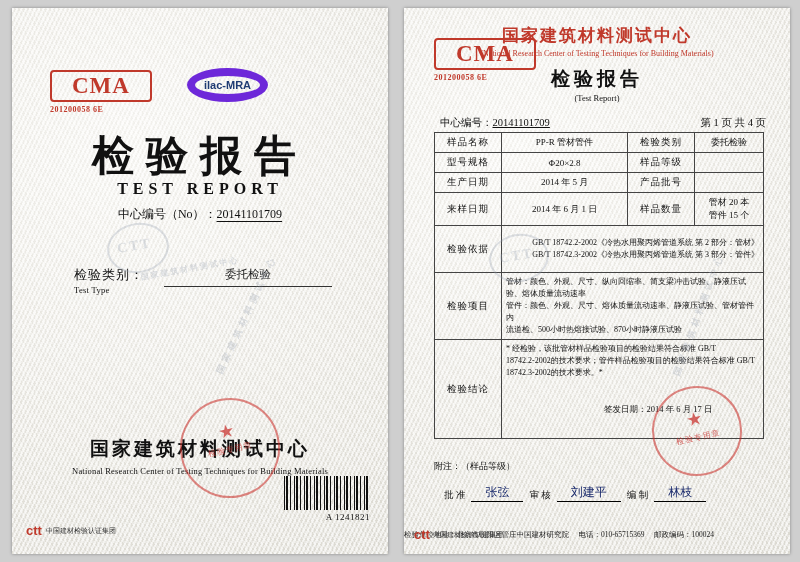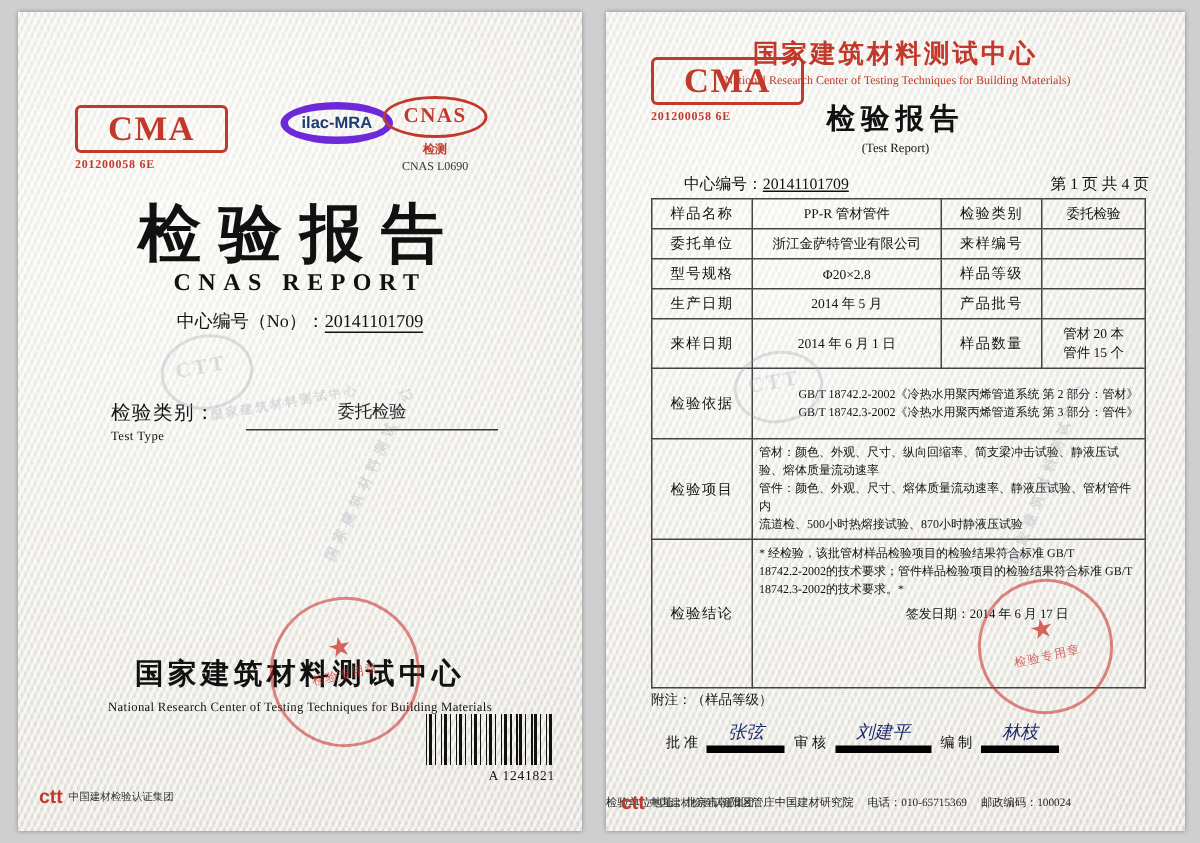--- a/index.html
+++ b/index.html
@@ -41,21 +41,21 @@
   .logos{position:absolute;top:30px;left:0;width:100%;height:62px;}
   .cma{position:absolute;left:38px;top:32px;}
   .cma-box{
     border:2px solid #c0392b;border-radius:4px;
     color:#c0392b;font-weight:bold;font-size:23px;
     padding:1px 20px;letter-spacing:1px;font-family:"Liberation Serif",serif;
   }
   .cma-no{color:#c0392b;font-size:8px;font-weight:bold;margin-top:3px;letter-spacing:.5px;}
   .ilac{position:absolute;left:175px;top:30px;text-align:center;}
   .ilac-oval{
-    border:5px solid #6d28d9;border-radius:50%;
+    border:8px solid #6d28d9;border-radius:50%;
     color:#1f3b73;font-weight:bold;font-size:11px;
     padding:3px 9px;font-family:"Liberation Sans",sans-serif;
   }
   .cnas{position:absolute;left:243px;top:26px;text-align:center;}
   .cnas-oval{
     border:2px solid #c0392b;border-radius:50%;
     color:#c0392b;font-weight:bold;font-size:14px;
     padding:4px 12px;letter-spacing:1px;font-family:"Liberation Serif",serif;
   }
   .cnas-sub{font-size:8px;color:#c0392b;margin-top:2px;font-weight:bold;}
@@ -102,21 +102,21 @@
   .ctt-mark{color:#c0392b;font-weight:bold;font-size:13px;font-family:"Liberation Sans",sans-serif;}
   .ctt-txt{font-size:7px;color:#333;}
 
   
   .r-head{position:absolute;top:16px;left:0;width:100%;text-align:center;}
   .r-cma{position:absolute;left:30px;top:30px;}
   .r-org-cn{font-size:17px;font-weight:bold;color:#c0392b;letter-spacing:2px;}
   .r-org-en{font-size:8px;color:#c0392b;margin-top:2px;}
   .r-title{font-size:19px;font-weight:bold;color:#111;letter-spacing:4px;margin-top:8px;}
   .r-title-en{font-size:8.5px;color:#111;margin-top:1px;}
-  .r-no{position:absolute;left:52px;top:108px;font-size:10.5px;color:#111;}
+  .r-no{position:absolute;left:36px;top:108px;font-size:10.5px;color:#111;}
   .r-page{position:absolute;right:24px;top:108px;font-size:10.5px;color:#111;}
 
   table.rpt{
     position:absolute;top:124px;left:30px;width:330px;
     border-collapse:collapse;font-size:9px;color:#111;
   }
   table.rpt td{
     border:1px solid #444;padding:3px 4px;vertical-align:middle;
   }
   .lbl{width:58px;text-align:center;font-size:9.5px;letter-spacing:1px;}
@@ -128,21 +128,21 @@
   .stamp{
     position:absolute;left:248px;top:378px;width:86px;height:86px;
     border:2px solid rgba(200,40,35,.55);border-radius:50%;
     color:rgba(200,40,35,.7);font-size:8px;text-align:center;
     transform:rotate(-12deg);z-index:5;
   }
   .stamp .st-star{font-size:18px;line-height:1;margin-top:22px;}
   .stamp .st-txt{font-size:8px;margin-top:4px;letter-spacing:1px;}
   .remark{position:absolute;left:30px;top:452px;font-size:9px;color:#111;}
   .approve{position:absolute;left:40px;bottom:52px;font-size:9.5px;color:#111;display:flex;gap:6px;align-items:flex-end;justify-content:space-between;}
-  .hand{font-family:"Liberation Serif",serif;font-style:italic;color:#1a2a6c;font-size:12px;border-bottom:5px solid #000000;padding:0 14px;}
+  .hand{font-family:"Liberation Serif",serif;color:#1a2a6c;font-size:12px;border-bottom:1px solid #000000;padding:0 14px;}
   .r-foot{position:absolute;left:0;bottom:14px;width:100%;text-align:left;font-size:7.5px;color:#222;}
   .r-foot-ctt{position:absolute;left:10px;bottom:12px;display:flex;align-items:center;gap:3px;}
 </style>
 </head>
 <body>
 
 <div class="page left">
   <div class="inner">
 
     <div class="wm" style="left:105px;top:230px;font-size:14px;transform:rotate(-10deg);">CTT</div>
@@ -152,29 +152,24 @@
     <div class="wm" style="left:385px;top:330px;"></div>
 
     <div class="logos">
       <div class="cma">
         <div class="cma-box">CMA</div>
         <div class="cma-no">201200058 6E</div>
       </div>
       <div class="ilac">
         <div class="ilac-oval">ilac-MRA</div>
       </div>
-      <div class="cnas">
-        <div class="cnas-oval">CNAS</div>
-        <div class="cnas-sub">检测</div>
-        <div class="cnas-code">CNAS L0690</div>
-      </div>
     </div>
 
     <div class="big-title">检验报告</div>
-    <div class="big-title-en">CNAS  REPORT</div>
+    <div class="big-title-en">TEST  REPORT</div>
 
     <div class="doc-no">
       <span>中心编号（No）：</span><u>20141101709</u>
     </div>
 
     <div class="fields">
       <div class="field">
         <div class="f-cn">检验类别：</div>
         <div class="f-en">Test Type</div>
         <div class="f-val">委托检验</div>
@@ -229,26 +224,20 @@
 
     <table class="rpt">
       <tbody>
           <tr>
         <td class="lbl">样品名称</td>
         <td class="val">PP-R 管材管件</td>
         <td class="lbl">检验类别</td>
         <td class="val" style="width:60px">委托检验</td>
       </tr>
       <tr>
-        <td class="lbl">委托单位</td>
-        <td class="val">浙江金萨特管业有限公司</td>
-        <td class="lbl">来样编号</td>
-        <td class="val"></td>
-      </tr>
-      <tr>
         <td class="lbl">型号规格</td>
         <td class="val">Φ20×2.8</td>
         <td class="lbl">样品等级</td>
         <td class="val"></td>
       </tr>
       <tr>
         <td class="lbl">生产日期</td>
         <td class="val">2014 年 5 月</td>
         <td class="lbl">产品批号</td>
         <td class="val"></td>

